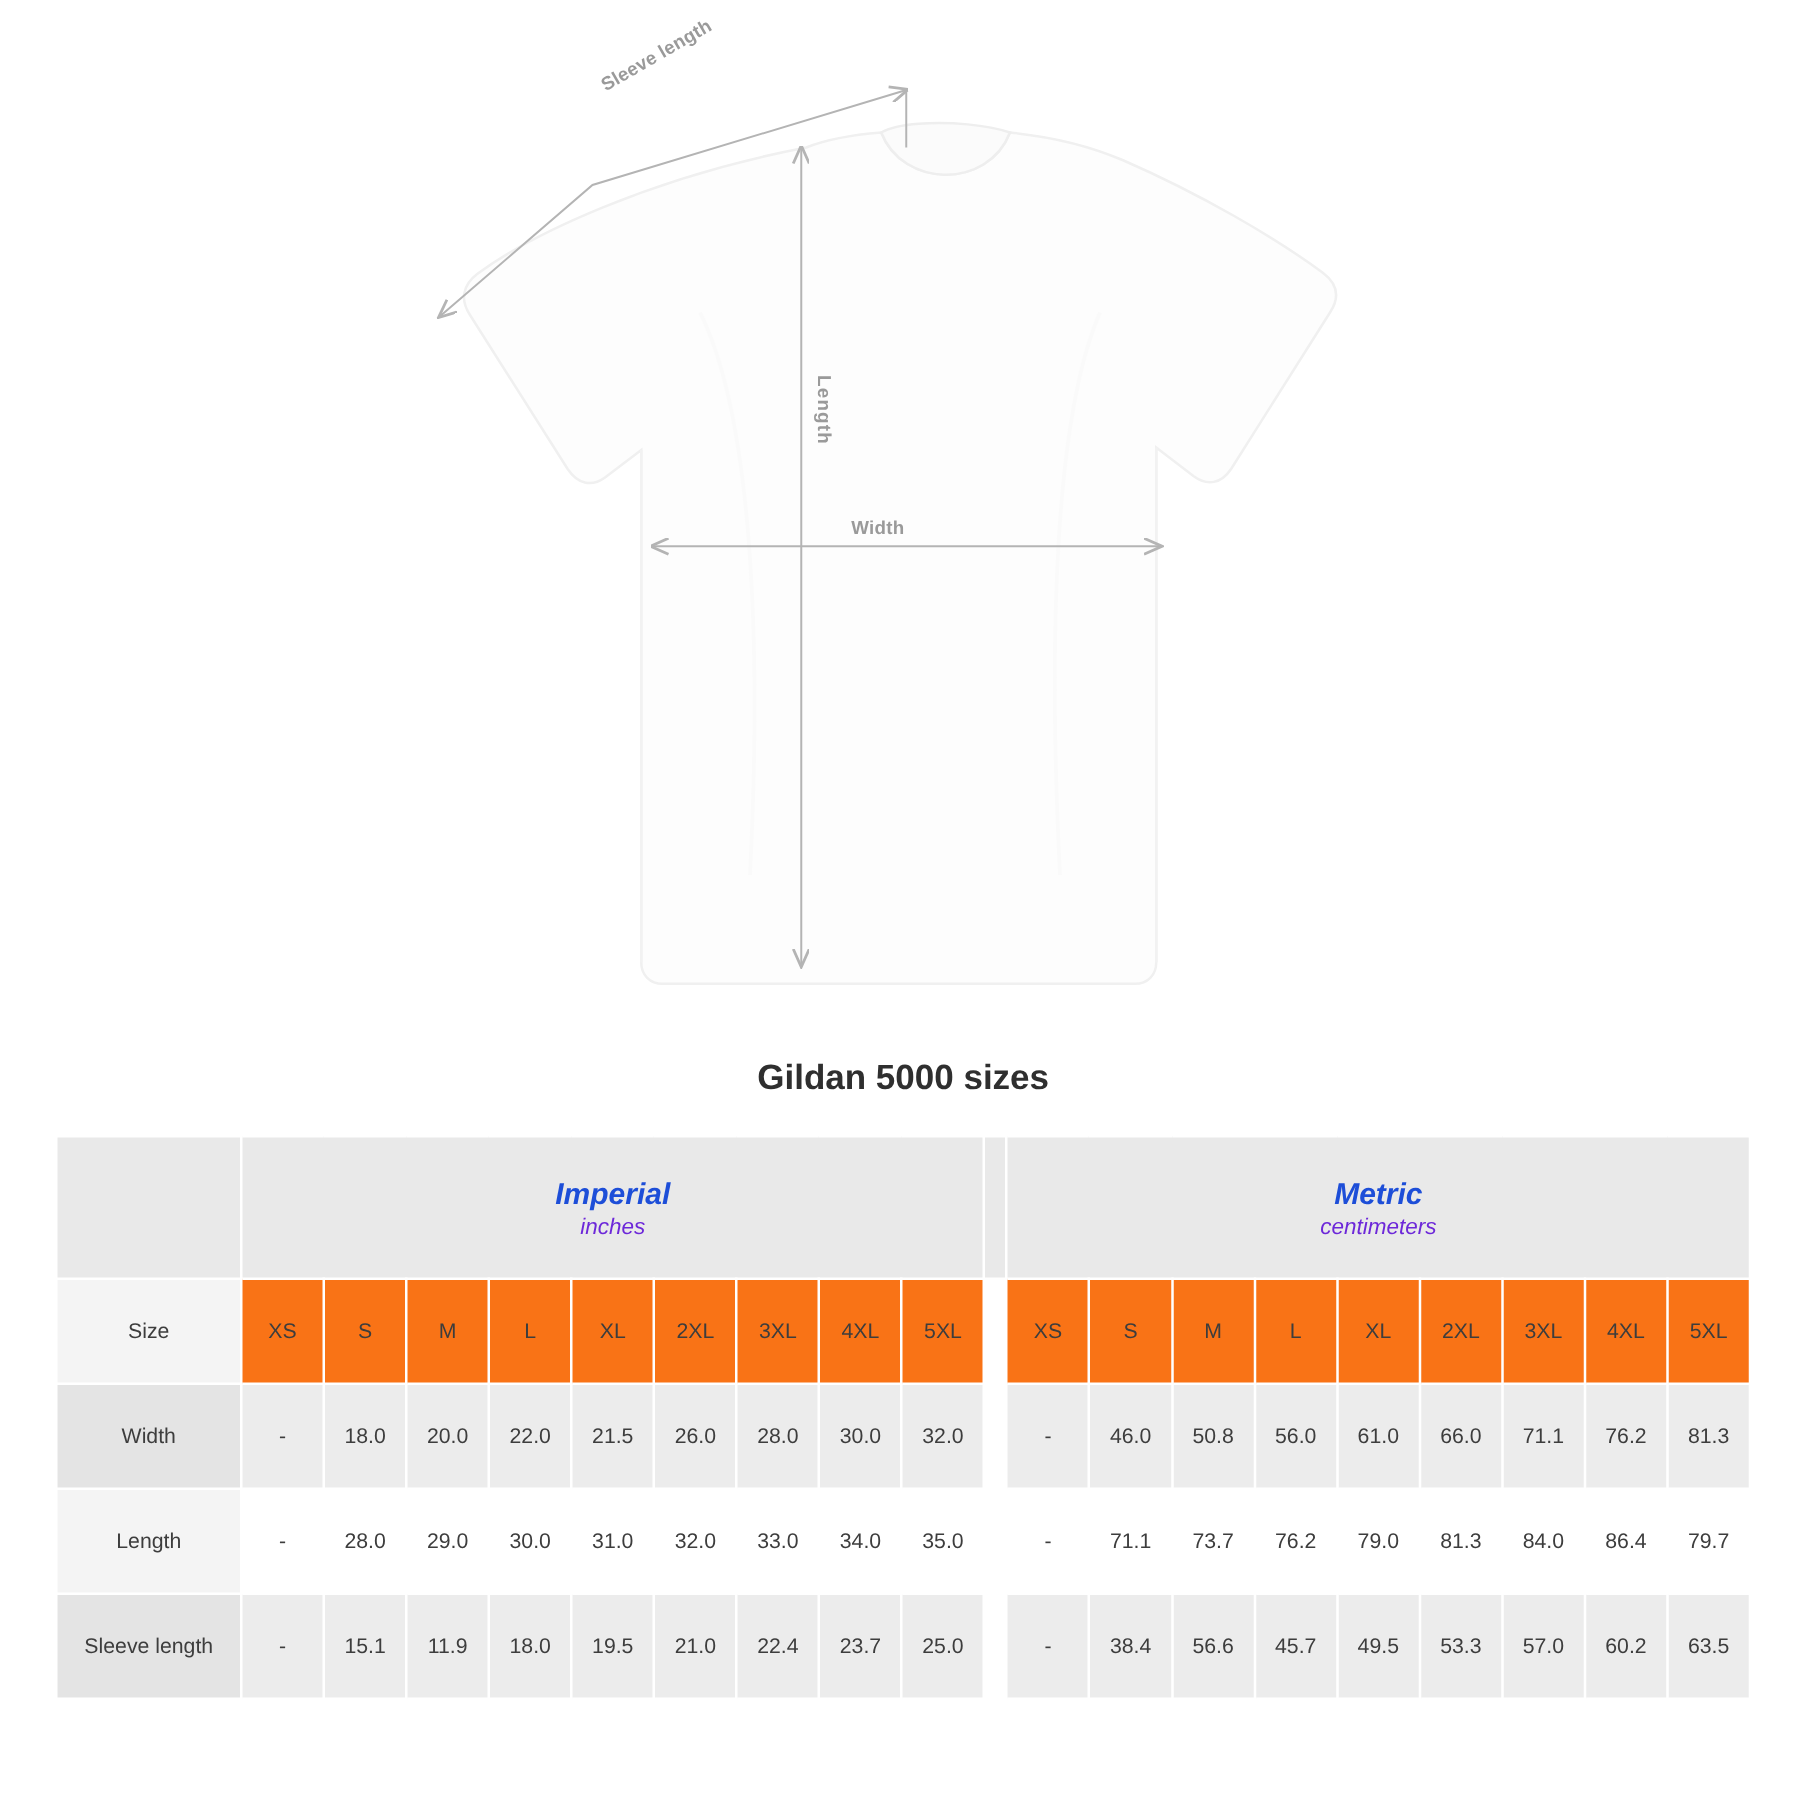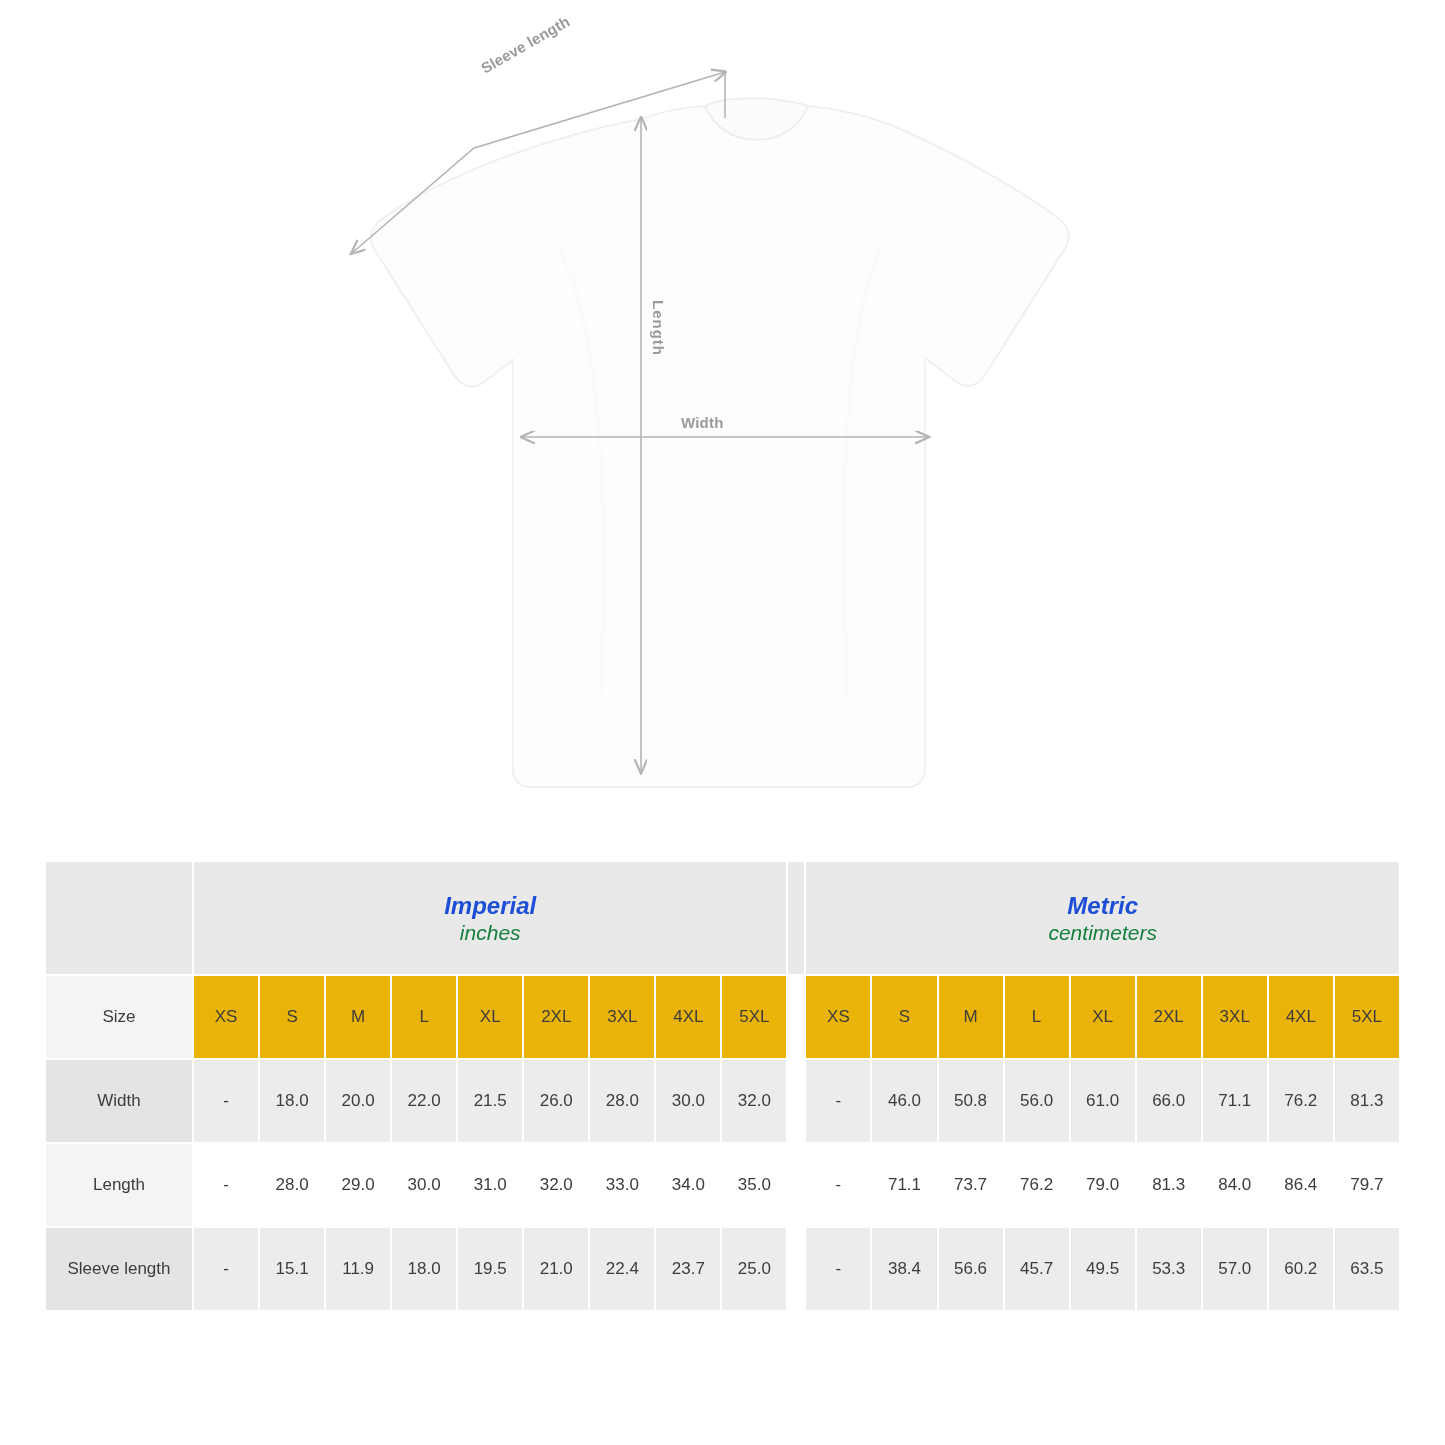--- a/index.html
+++ b/index.html
@@ -94,36 +94,36 @@
     vertical-align: middle;
   }
   .unit-head .u-name {
     font-size: 24px;
     font-style: italic;
     font-weight: bold;
     color: #1d4ed8;
     line-height: 1.25;
   }
   .unit-head .u-sub {
-    font-size: 21px;
+    font-size: 18px;
     font-style: italic;
-    color: #15803d;
+    color: #6d28d9;
   }
   .spacer-col {
     background: #e9e9e9;
     width: 18px;
   }
   .row-head {
     background: #eeeeee;
     font-weight: bold;
     font-size: 17px;
     color: #3a3a3a;
   }
   .hdr-row td {
-    background: #eab308;
+    background: #f97316;
     font-weight: bold;
     font-size: 17px;
   }
   .hdr-row td.row-head { background: #f4f4f4; }
   .band-a td { background: #ececec; }
   .band-b td { background: #ffffff; }
   .band-a td.row-head { background: #e4e4e4; }
   .band-b td.row-head { background: #f4f4f4; }
   .band-a td.spacer-col, .band-b td.spacer-col { background: #ffffff; }
   .hdr-row td.spacer-col { background: #ffffff; }
@@ -185,20 +185,21 @@
       </marker>
     </defs>
   </svg>
 
   <div class="dim-label lbl-sleeve">Sleeve length</div>
   <div class="dim-label lbl-length">Length</div>
   <div class="dim-label lbl-width">Width</div>
 </div>
 
 <div class="title-block">
+  <h1 class="chart-title">Gildan 5000 sizes</h1>
 </div>
 
 <div class="table-wrap">
   <table class="size-table">
     <colgroup>
       <col class="first-col">
       <col span="9">
       <col style="width:18px">
       <col span="9">
     </colgroup>

